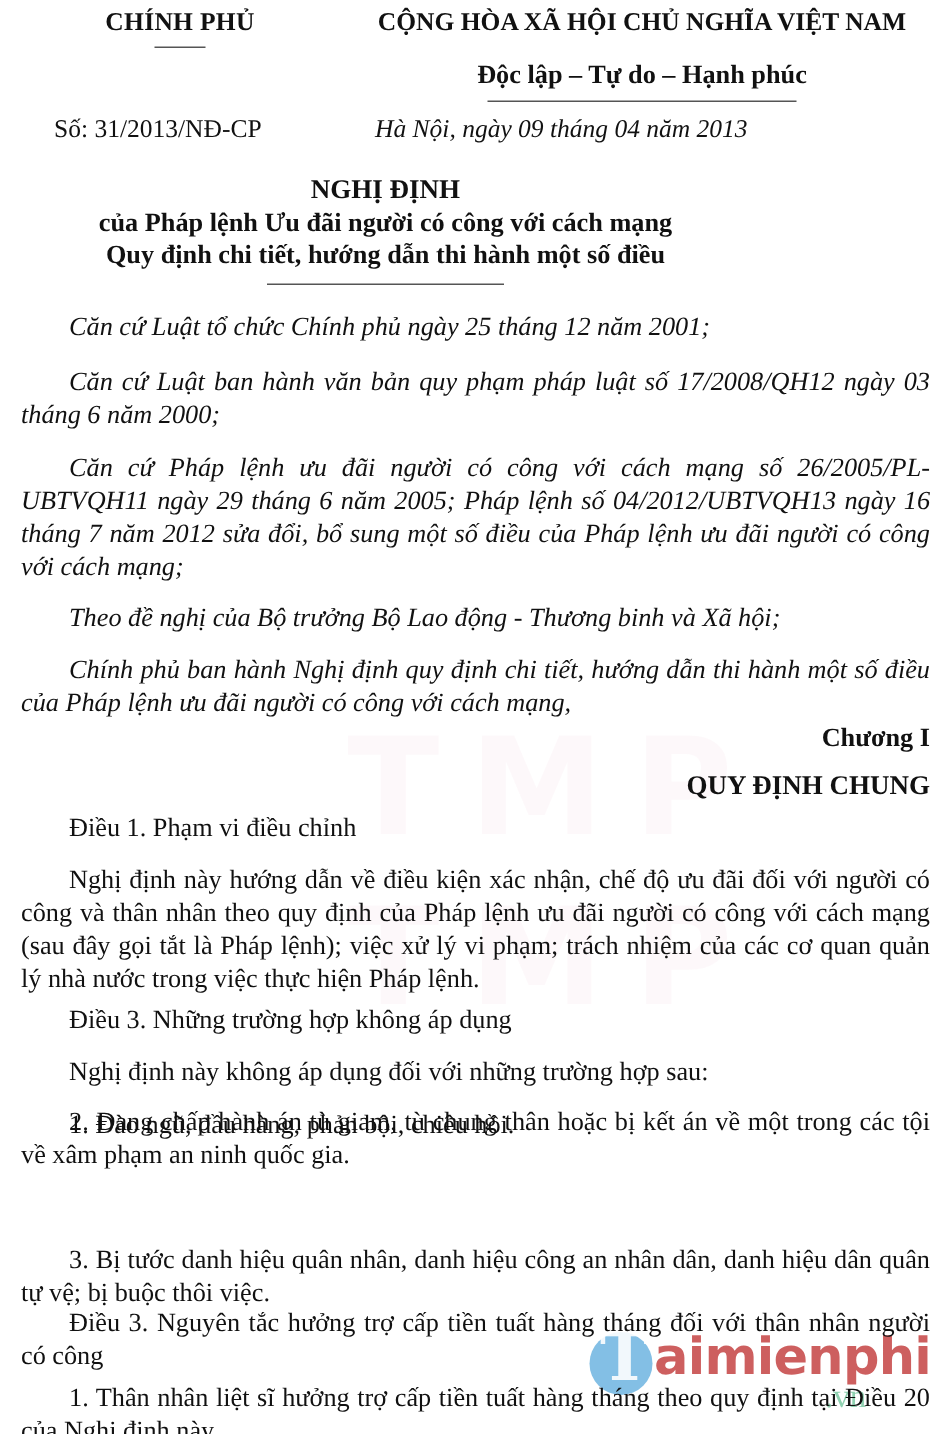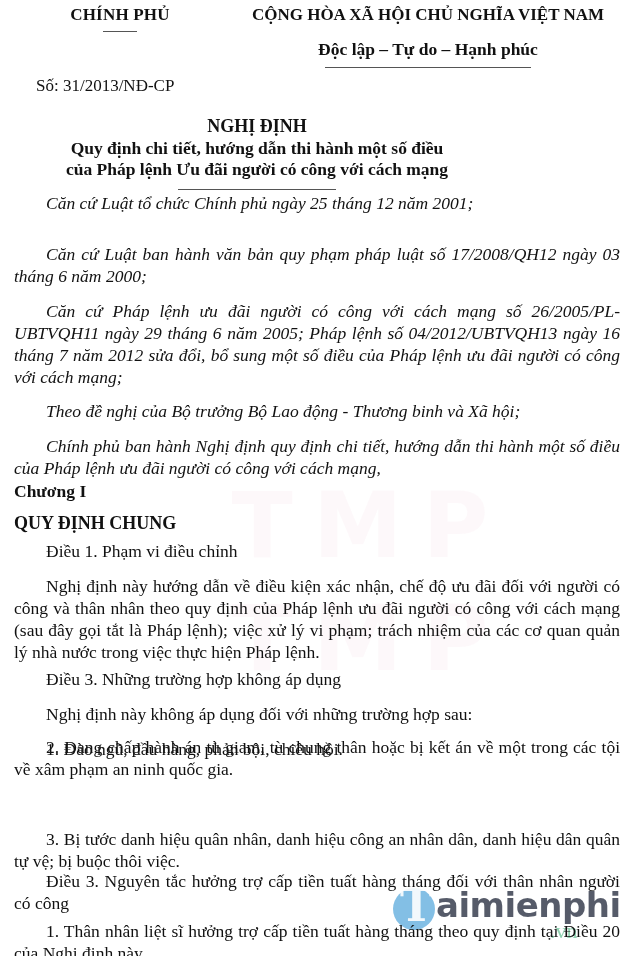--- a/index.html
+++ b/index.html
@@ -31,35 +31,35 @@
     .rule-title { width: 158px; height: 1px; background: #555; margin: 9px auto 0; }
 
     
     .para {
       position: absolute; left: 14px; width: 606px;
       text-align: justify; text-indent: 32px;
       line-height: 22px;
     }
     .italic { font-style: italic; }
     .bold { font-weight: normal; }
-    .center { text-indent: 0; text-align: left; }
+    .center { text-indent: 0; text-align: right; }
     .chapter { font-weight: bold; font-size: 17.5px; }
 
     
     .wm-logo {
       position: absolute; left: 393px; top: 888px; width: 42px; height: 42px;
       border-radius: 50%; background: #5aa9dc; opacity: 0.75;
     }
     .wm-logo-t {
       position: absolute; left: 400px; top: 884px; font-family: "DejaVu Serif", serif;
       font-size: 44px; font-weight: bold; color: #ffffff; opacity: 0.9; line-height: 1;
     }
     .wm-text {
       position: absolute; left: 436px; top: 888px; font-family: "DejaVu Sans", sans-serif;
-      font-size: 34px; font-weight: bold; color: #0f172a; opacity: 0.7; letter-spacing: -0.5px; line-height: 1;
+      font-size: 34px; font-weight: bold; color: #b91c1c; opacity: 0.7; letter-spacing: -0.5px; line-height: 1;
     }
     .wm-vn {
       position: absolute; left: 550px; top: 920px; font-family: Liberation Serif, serif;
       font-size: 22px; color: #7cc9a3; opacity: 0.85; line-height: 1;
     }
     .wm-faint {
       position: absolute; left: 110px; top: 470px; font-family: "DejaVu Sans", sans-serif;
       font-size: 90px; font-weight: bold; color: #be185d; opacity: 0.025; letter-spacing: 20px; text-align: center;
     }
     .para, .hdr-left, .hdr-right, .title-block, .docno, .place-date { z-index: 2; }
@@ -76,29 +76,30 @@
     <div class="rule-short"></div>
   </div>
 
   <div class="hdr-right">
     <div class="country">CỘNG HÒA XÃ HỘI CHỦ NGHĨA VIỆT NAM</div>
     <div class="motto">Độc lập – Tự do – Hạnh phúc</div>
     <div class="rule-motto"></div>
   </div>
 
   <div class="docno">Số: 31/2013/NĐ-CP</div>
+  <div class="place-date">Hà Nội, ngày 09 tháng 04 năm 2013</div>
 
   <div class="title-block">
     <div class="doc-type">NGHỊ ĐỊNH</div>
+    <div class="doc-subtitle">của Pháp lệnh Ưu đãi người có công với cách mạng</div>
     <div class="doc-subtitle">Quy định chi tiết, hướng dẫn thi hành một số điều</div>
-    <div class="doc-subtitle">của Pháp lệnh Ưu đãi người có công với cách mạng</div>
     <div class="rule-title"></div>
   </div>
 
-  <p class="para italic" style="top:192px;">Căn cứ Luật tổ chức Chính phủ ngày 25 tháng 12 năm 2001;</p>
+  <p class="para italic" style="top:206px;">Căn cứ Luật tổ chức Chính phủ ngày 25 tháng 12 năm 2001;</p>
   <p class="para italic" style="top:243px;">Căn cứ Luật ban hành văn bản quy phạm pháp luật số 17/2008/QH12 ngày 03 tháng 6 năm 2000;</p>
   <p class="para italic" style="top:300px;">Căn cứ Pháp lệnh ưu đãi người có công với cách mạng số 26/2005/PL-UBTVQH11 ngày 29 tháng 6 năm 2005; Pháp lệnh số 04/2012/UBTVQH13 ngày 16 tháng 7 năm 2012 sửa đổi, bổ sung một số điều của Pháp lệnh ưu đãi người có công với cách mạng;</p>
   <p class="para italic" style="top:400px;font-style:italic;">Theo đề nghị của Bộ trưởng Bộ Lao động - Thương binh và Xã hội;</p>
   <p class="para italic" style="top:435px;">Chính phủ ban hành Nghị định quy định chi tiết, hướng dẫn thi hành một số điều của Pháp lệnh ưu đãi người có công với cách mạng,</p>
 
   <p class="para center chapter" style="top:480px;">Chương I</p>
   <p class="para center chapter" style="top:512px; font-size:18px;">QUY ĐỊNH CHUNG</p>
 
   <p class="para bold" style="top:540px;">Điều 1. Phạm vi điều chỉnh</p>
   <p class="para" style="top:575px;">Nghị định này hướng dẫn về điều kiện xác nhận, chế độ ưu đãi đối với người có công và thân nhân theo quy định của Pháp lệnh ưu đãi người có công với cách mạng (sau đây gọi tắt là Pháp lệnh); việc xử lý vi phạm; trách nhiệm của các cơ quan quản lý nhà nước trong việc thực hiện Pháp lệnh.</p>

